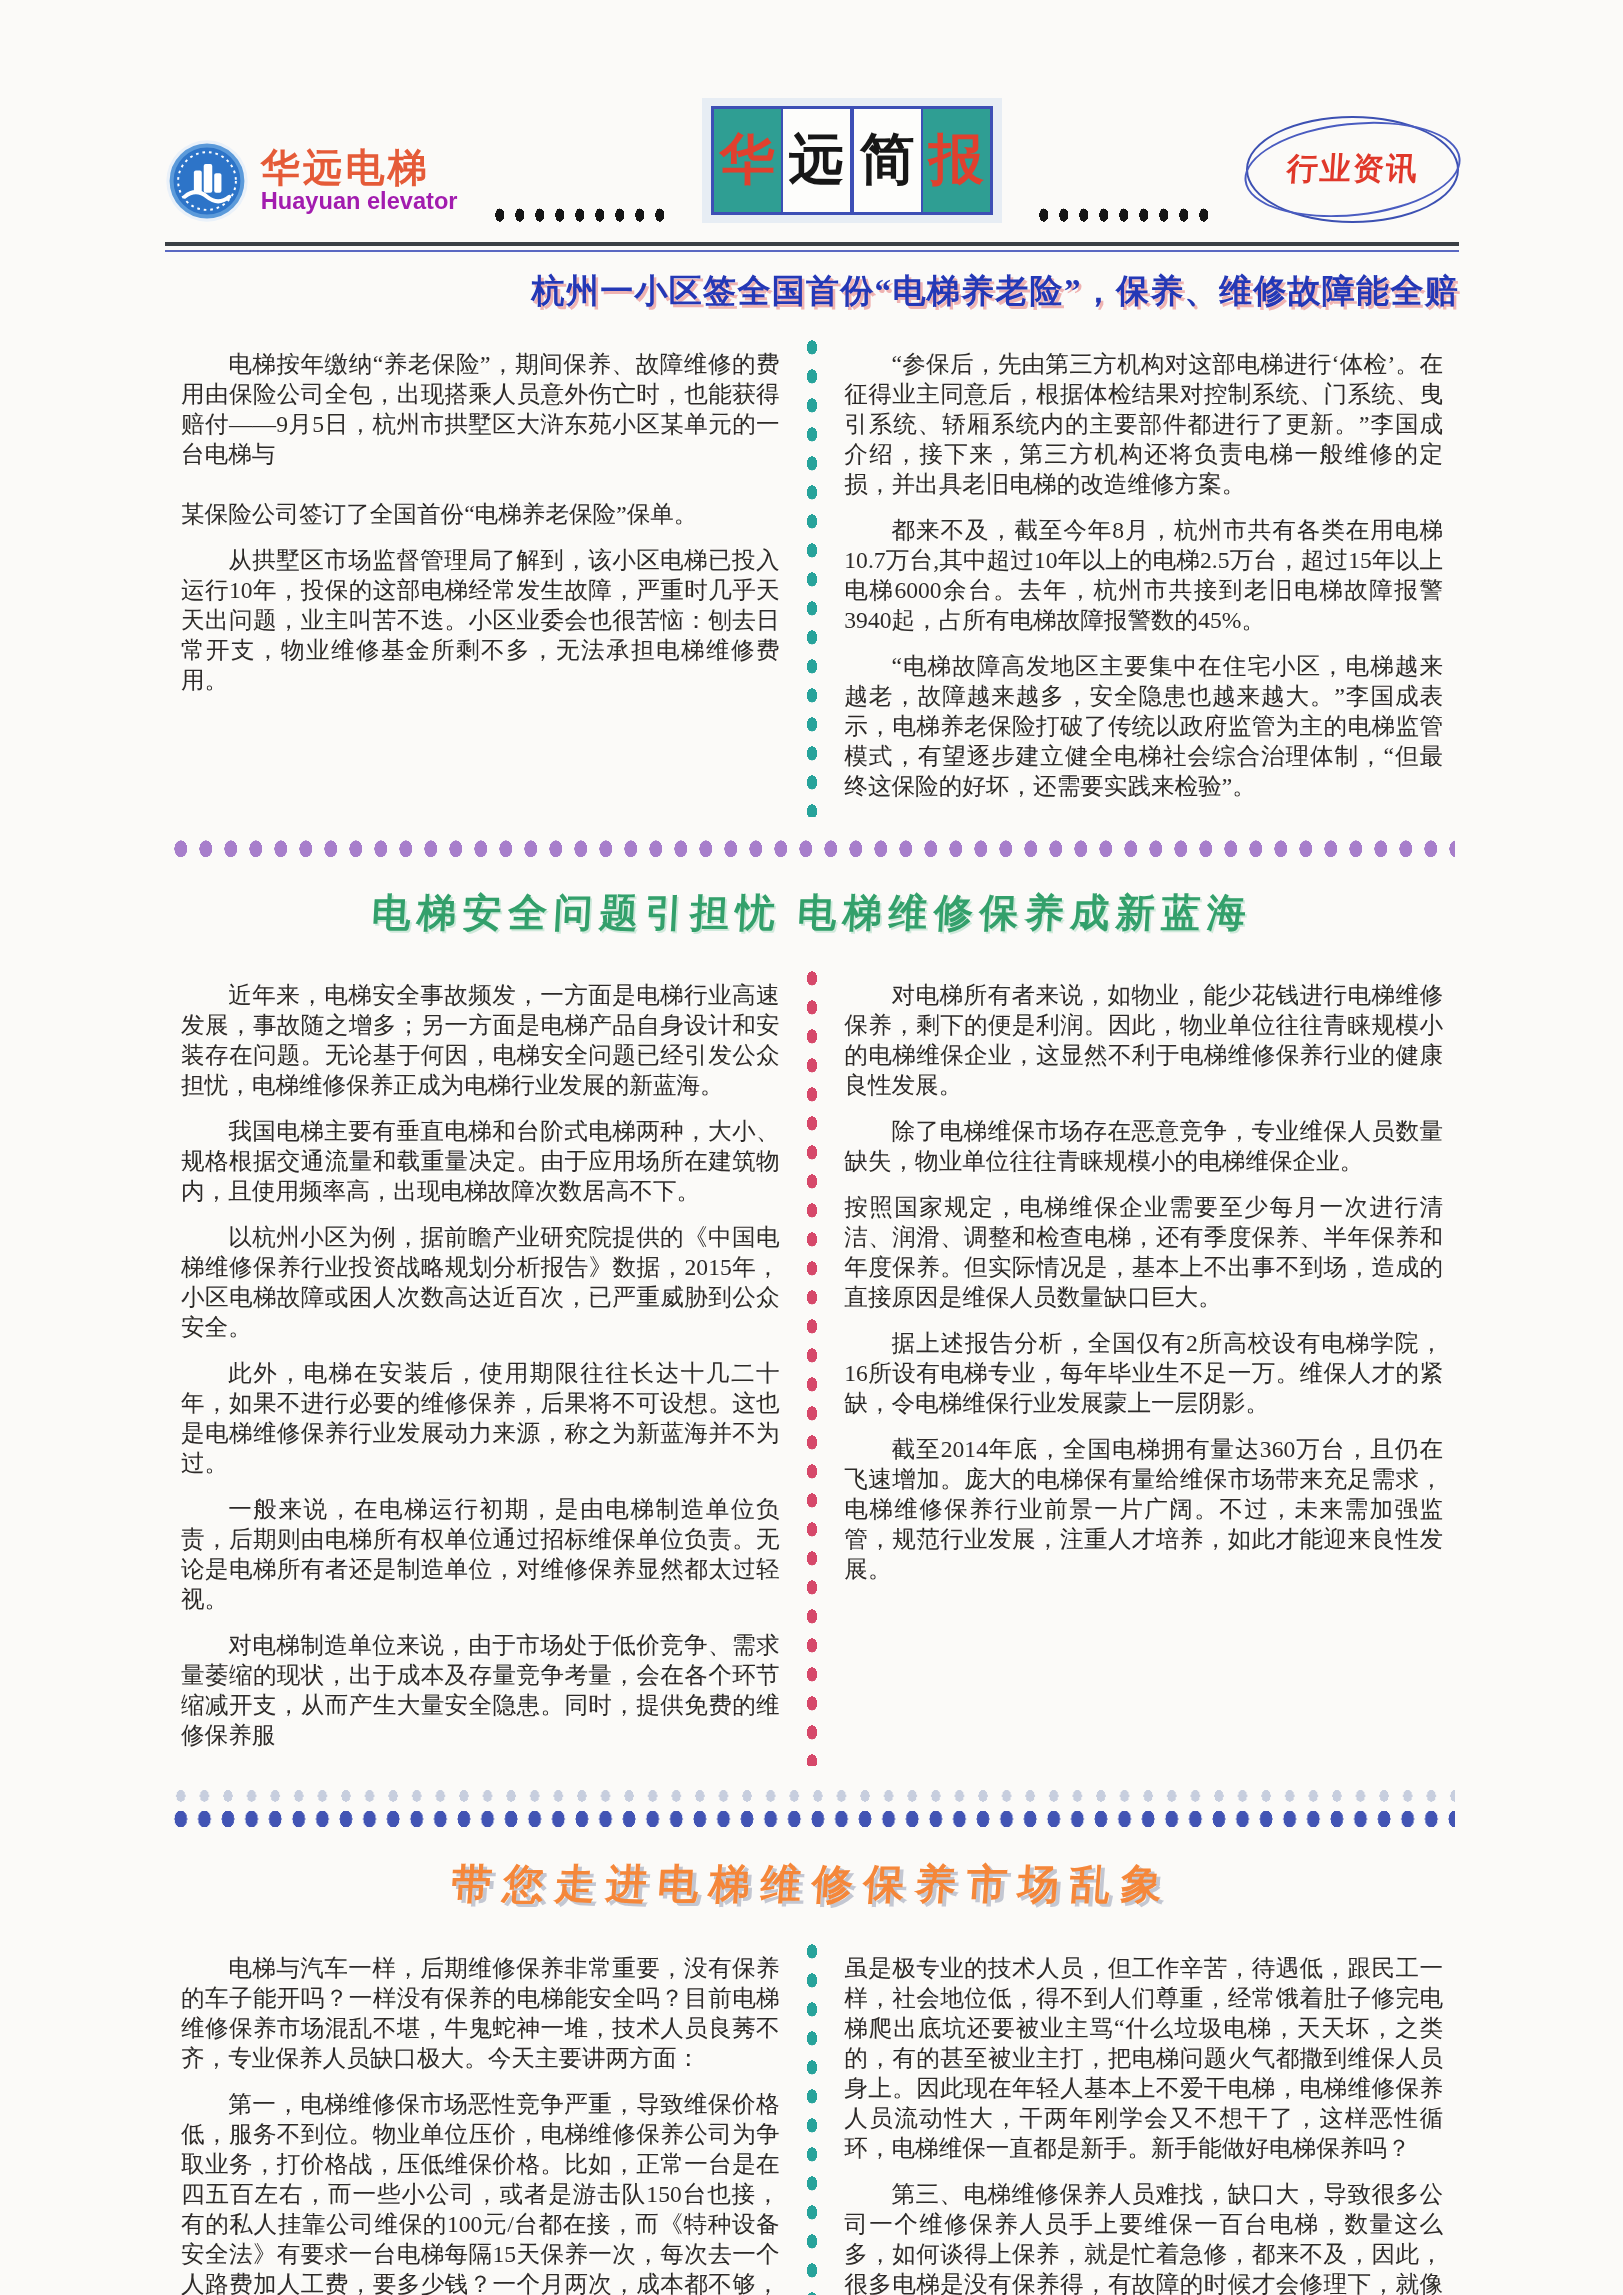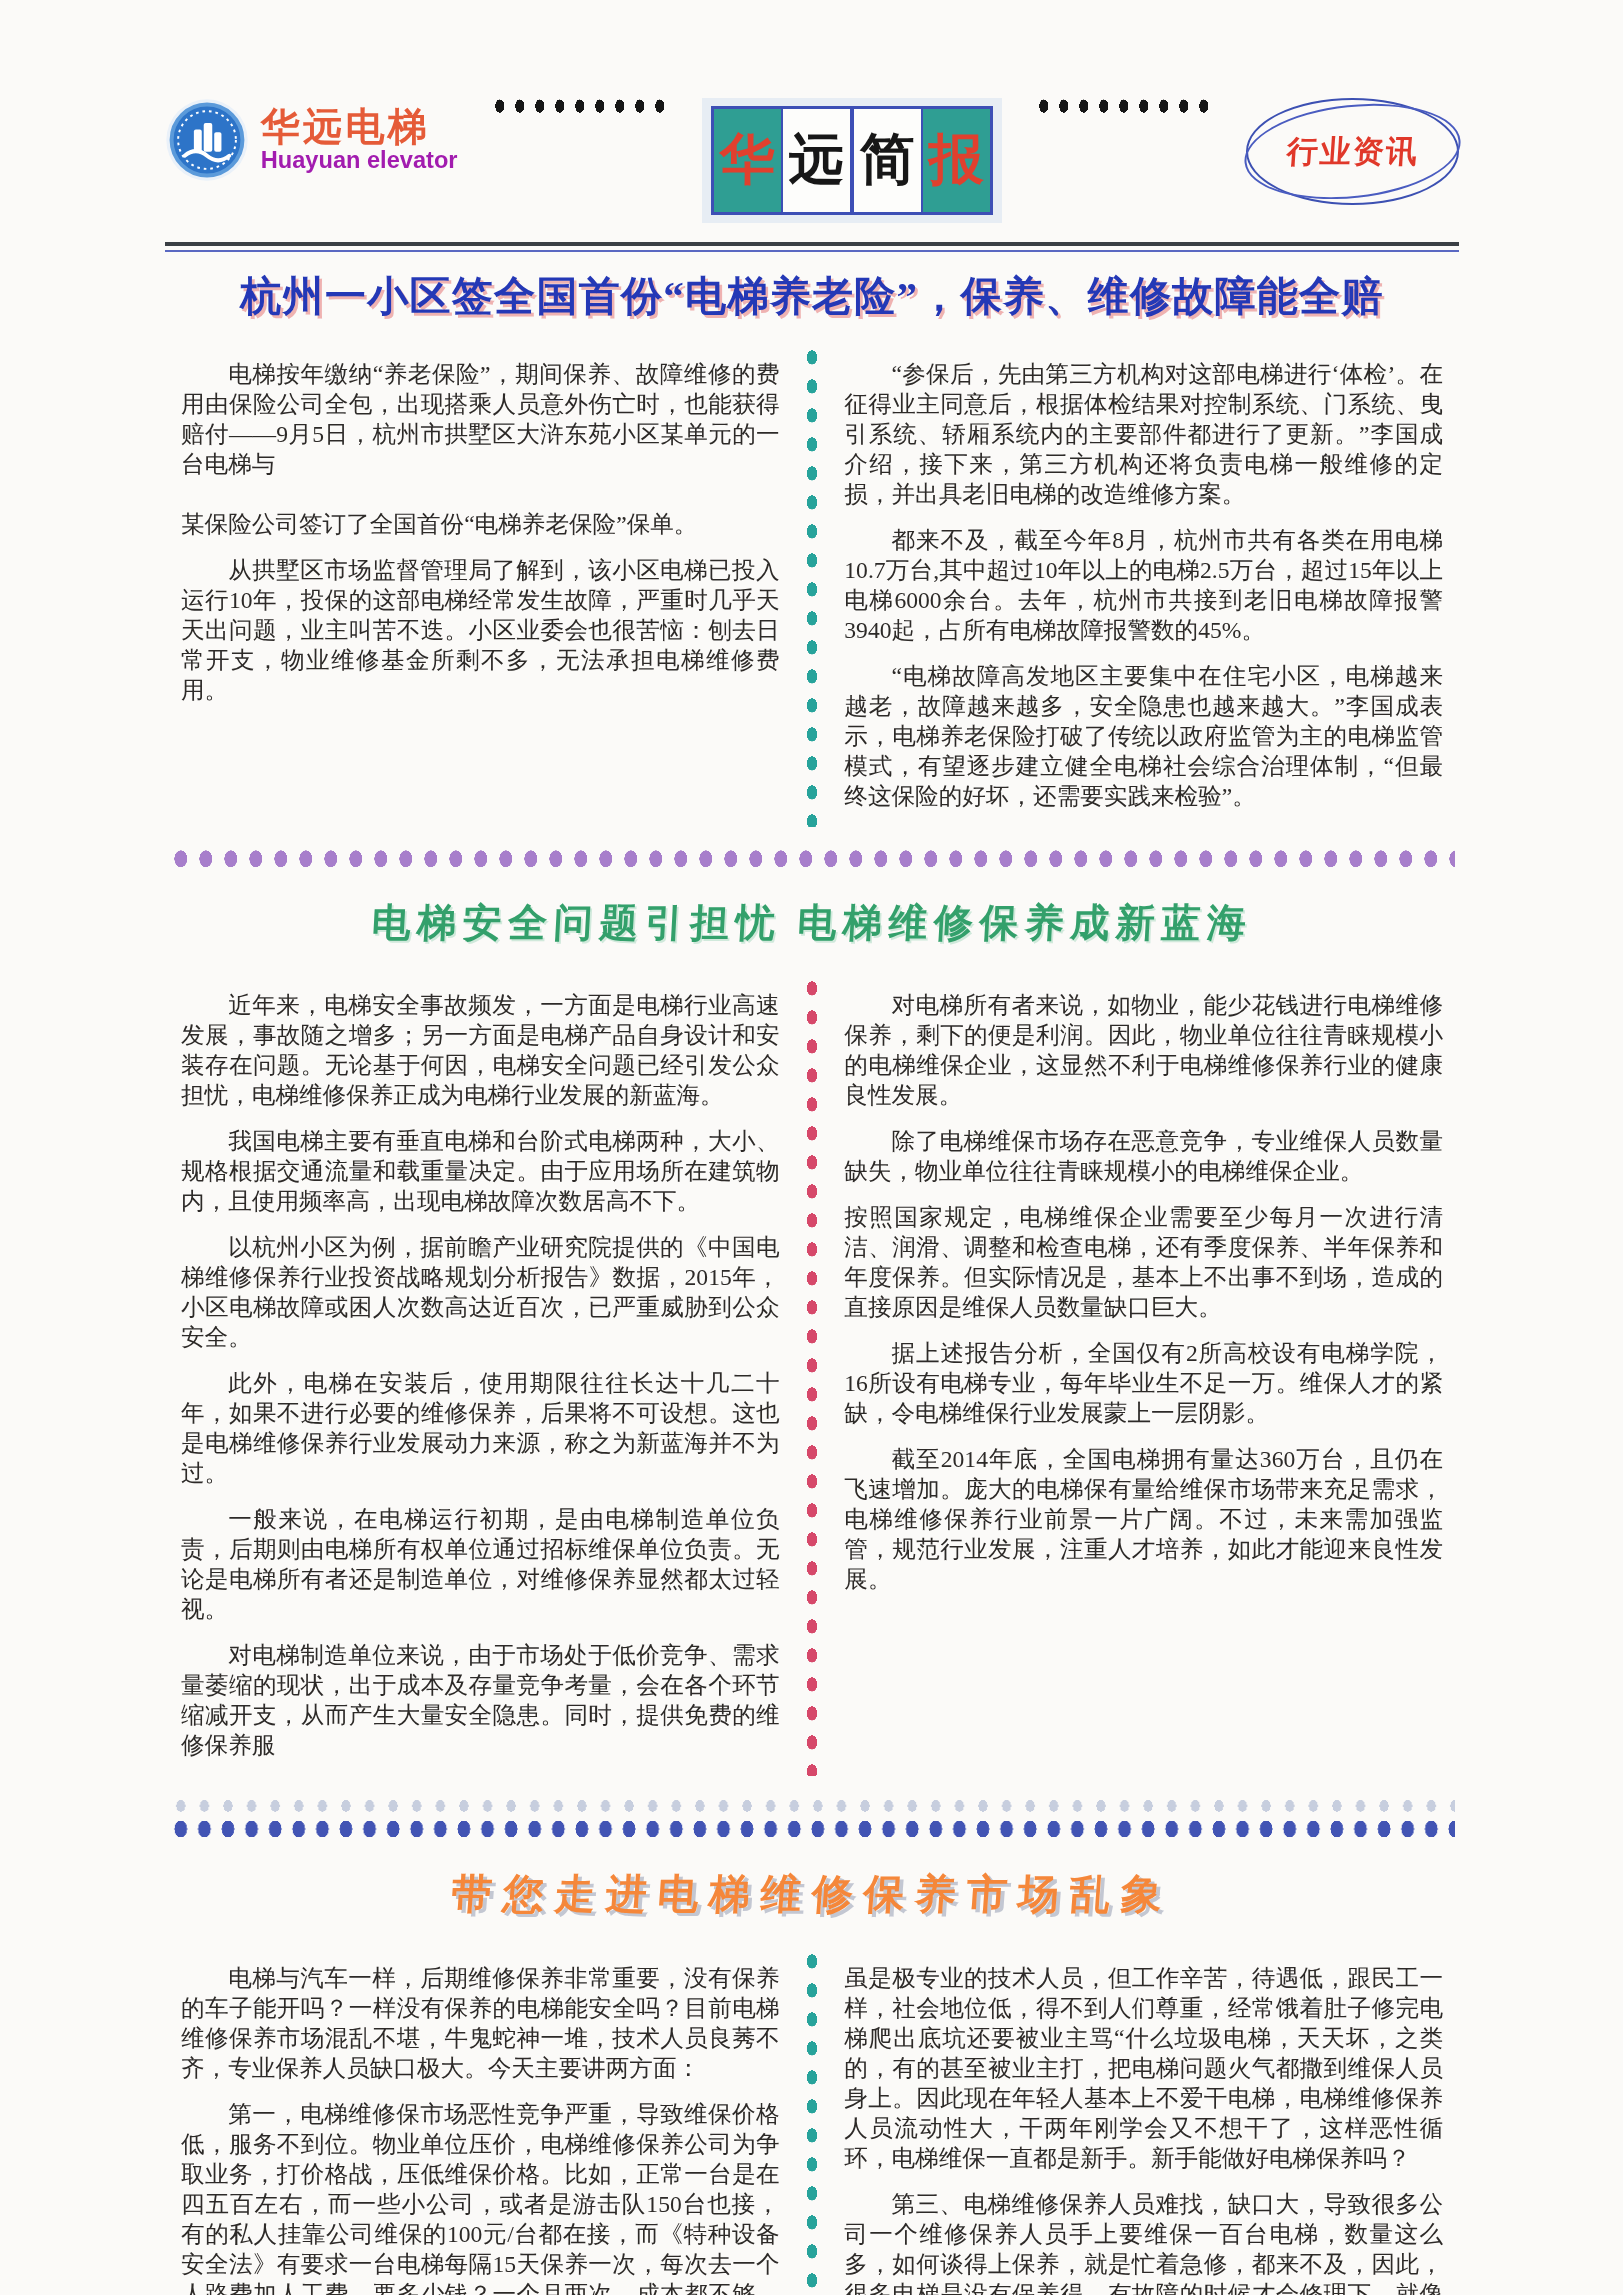--- a/index.html
+++ b/index.html
@@ -8,21 +8,21 @@
     --mast-teal:#2f9e93; --mast-border:#3d4fb5; --red:#e0382a; --ink:#2d2a28;
   }
   html,body{margin:0;padding:0;background:#888;}
   .page{
     position:relative; width:1623px; height:2295px; margin:0 auto;
     background:#fbfaf8; overflow:hidden;
     font-family:"Liberation Serif","DejaVu Serif",serif; color:var(--ink);
   }
   .content{padding:98px 164px 0 165px;}
   
-  .header{display:flex; align-items:flex-start; gap:32px; margin-bottom:19.6px;}
+  .header{display:flex; align-items:flex-end; gap:32px; margin-bottom:19.6px;}
   .logo{display:flex; align-items:center; gap:11.8px; flex:0 0 auto;}
   .logo svg{display:block;}
   .logo-text{display:flex; flex-direction:column; line-height:1.05;}
   .logo-cn{font-family:"Liberation Sans","DejaVu Sans",sans-serif; font-weight:bold;
     font-size:39px; color:#e55b38; letter-spacing:3.3px;}
   .logo-en{font-family:"Liberation Sans","DejaVu Sans",sans-serif; font-weight:bold;
     font-size:23.6px; color:#a21caf;}
   .hdots{flex:1 1 auto; height:15.7px; max-width:216px;
     background:radial-gradient(4.6px 6.5px at 9.8px 7.9px,#161616 98%,transparent 100%);
     background-size:20px 15.7px; background-repeat:repeat-x;}
@@ -37,22 +37,22 @@
     display:flex; align-items:center; justify-content:center;
     border:2.6px solid #3c50b2; border-radius:50%;}
   .badge::before{content:""; position:absolute; inset:5.2px -3.9px;
     border:2px solid #4a5cc0; border-radius:50%; transform:rotate(-6deg);}
   .badge span{font-family:"Liberation Sans","DejaVu Sans",sans-serif; font-weight:bold;
     font-size:31px; color:var(--red); letter-spacing:2px; transform:skewX(-4deg);}
   .rule{border-top:4.6px solid #3a3f45; border-bottom:2px solid #5a68c2; height:3.3px; margin-bottom:9.2px;}
   
   .title{text-align:center; margin:17px 0 19.6px 0; font-weight:bold;
     font-family:"Liberation Serif","DejaVu Serif",serif;}
-  .t1{font-size:41px; color:var(--t1); letter-spacing:1.3px;
-    text-shadow:2.6px 2.6px 0 rgba(225,90,90,.45);}
+  .t1{font-size:33px; color:var(--t1); letter-spacing:1.3px;
+    text-shadow:2.6px 2.6px 0 rgba(225,90,90,.45);text-align:right;}
   .t2{font-size:39px; color:var(--t2); letter-spacing:6.5px; transform:skewX(-3deg);
     text-shadow:2px 2px 0 rgba(130,200,165,.35); margin:26px 0 23.6px 0;}
   .t3{font-size:41px; color:var(--t3); letter-spacing:10.5px; transform:skewX(-4deg);
     text-shadow:3.9px 3.3px 0 rgba(150,156,178,.55); margin:27.5px 0 25px 0;}
   .cols{display:flex; align-items:stretch;}
   .col{flex:1 1 0; font-size:23.6px; line-height:30px; text-align:justify;}
   .col p{margin:16px;}
   .col p.ind{text-indent:2em;}
   .col p.gap{margin-top:30px;}
   .vdots{flex:0 0 30px; margin:0 1.3px;

